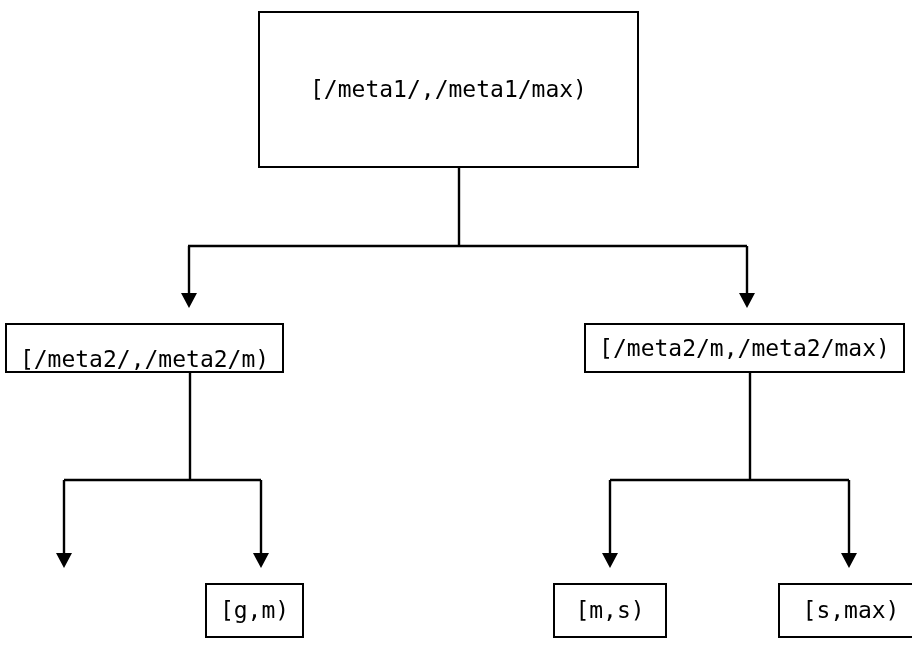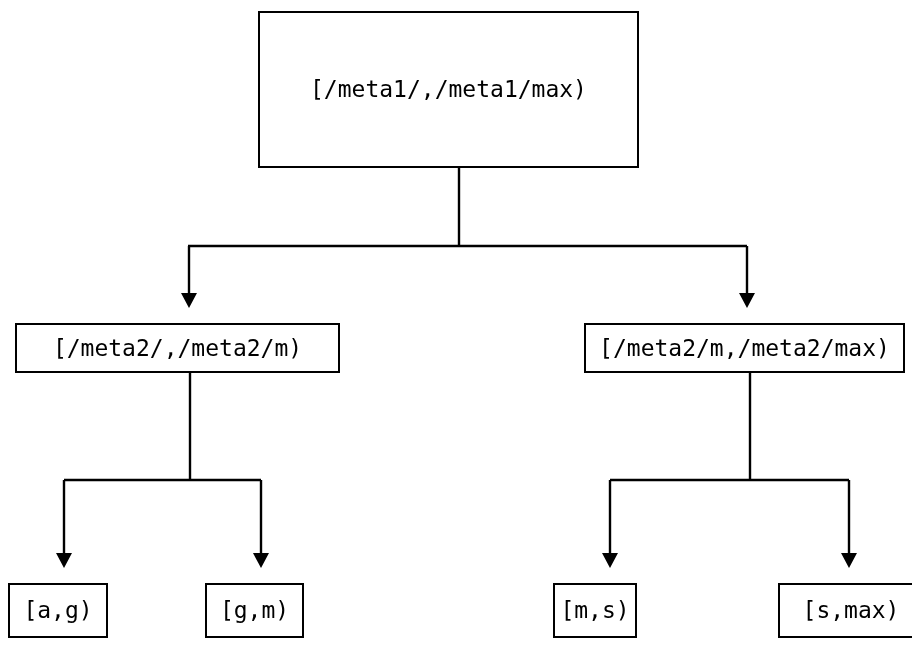--- a/index.html
+++ b/index.html
@@ -35,24 +35,25 @@
   }
   
   #node-root {
     left: 258px;
     top: 11px;
     width: 381px;
     height: 157px;
   }
   
   #node-mid-left {
-    left: 15px;
+    left: 5px;
     top: 323px;
-    width: 325px;
+    width: 279px;
     height: 50px;
+    align-items: flex-end;
   }
   #node-mid-right {
     left: 584px;
     top: 323px;
     width: 321px;
     height: 50px;
     text-align: center;
   }
   
   #node-leaf-ag {
@@ -64,21 +65,21 @@
   #node-leaf-gm {
     left: 205px;
     top: 583px;
     width: 99px;
     height: 55px;
     justify-content: center;
   }
   #node-leaf-ms {
     left: 553px;
     top: 583px;
-    width: 84px;
+    width: 114px;
     height: 55px;
   }
   #node-leaf-smax {
     left: 778px;
     top: 583px;
     width: 146px;
     height: 55px;
   }
   .connector-layer {
     position: absolute;
@@ -133,23 +134,20 @@
   </div>
 
   <div class="node" id="node-mid-left">
     <span class="node-label">[/meta2/,/meta2/m)</span>
   </div>
 
   <div class="node" id="node-mid-right">
     <span class="node-label">[/meta2/m,/meta2/max)</span>
   </div>
 
-  <div class="node" id="node-leaf-ag">
-    <span class="node-label">[a,g)</span>
-  </div>
 
   <div class="node" id="node-leaf-gm">
     <span class="node-label">[g,m)</span>
   </div>
 
   <div class="node" id="node-leaf-ms">
     <span class="node-label">[m,s)</span>
   </div>
 
   <div class="node" id="node-leaf-smax">

